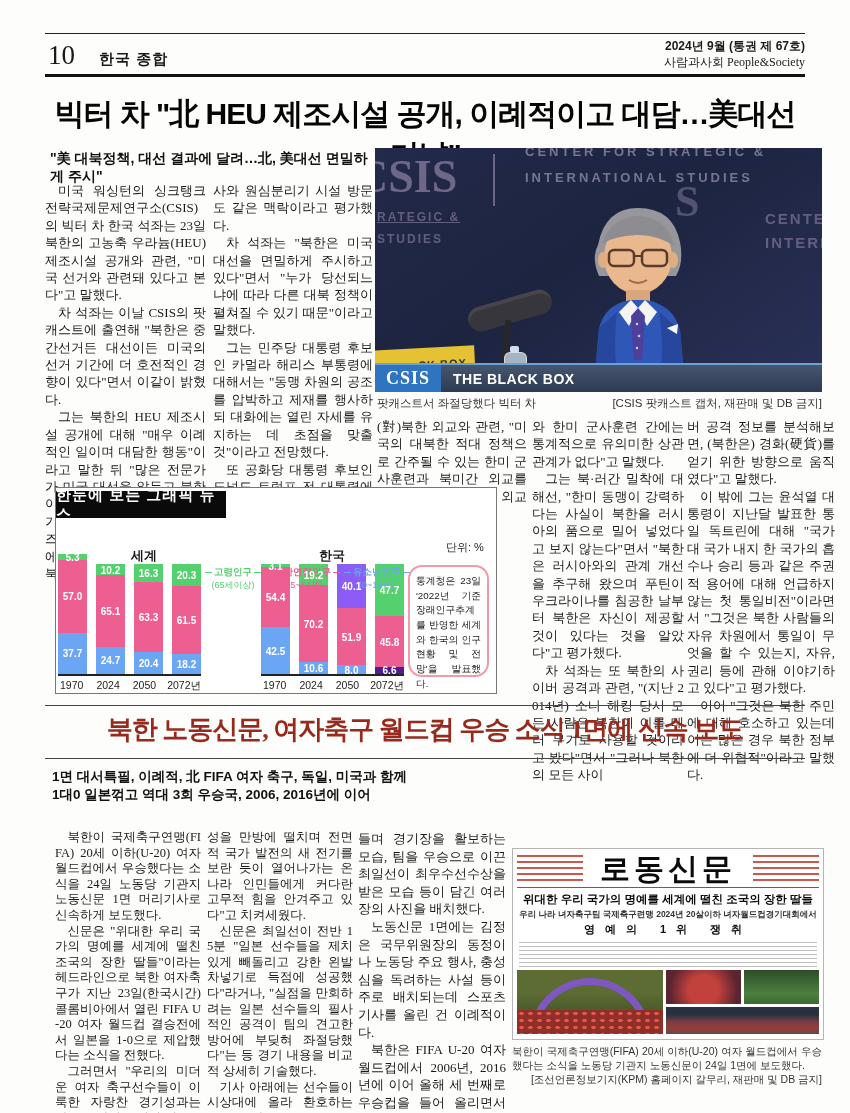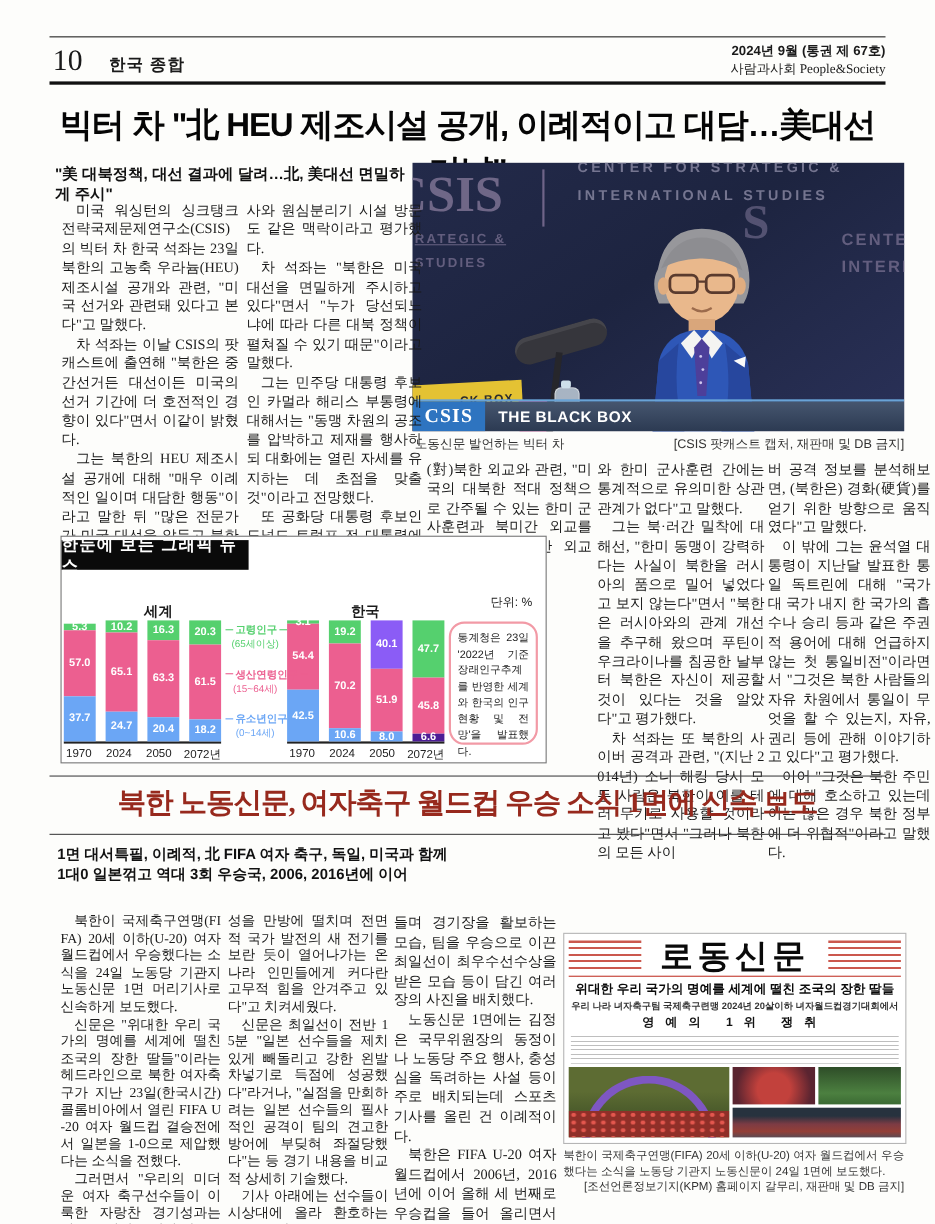--- a/index.html
+++ b/index.html
@@ -14,21 +14,21 @@
   .section{font:700 15px "Liberation Sans",sans-serif;letter-spacing:1px;}
   .hdr-right{position:absolute;right:45px;top:38px;text-align:right;font:700 12px "Liberation Sans",sans-serif;line-height:16px;}
   .hdr-right .l2{font:400 12px "Liberation Serif",serif;}
 
   
   .headline1{position:absolute;left:45px;top:94px;width:760px;text-align:center;
              font:800 30px "Liberation Sans",sans-serif;letter-spacing:-1px;color:#050505;}
   .subhead1{position:absolute;left:50px;top:150px;width:330px;
             font:700 14px "Liberation Sans",sans-serif;color:#111;}
 
-  .a1col{position:absolute;font-size:13px;line-height:17.4px;text-align:justify;word-break:break-all;margin-left:11px;}
+  .a1col{position:absolute;font-size:13px;line-height:17.4px;text-align:justify;word-break:break-all;}
   .a1col p{margin:0;}
   .a1col p + p{text-indent:1em;}
   p.first-par{text-indent:1em;}
 
   
   .photo1{position:absolute;left:375px;top:148px;width:447px;height:244px;overflow:hidden;
           background:linear-gradient(145deg,#232a4a 0%,#1d2440 45%,#2a3158 100%);}
   .bk-csis{position:absolute;left:-20px;top:2px;font:700 46px "Liberation Serif",serif;color:#7d7293;opacity:.85;}
   .bk-bar{position:absolute;left:118px;top:6px;width:2px;height:52px;background:#6f6488;}
   .bk-line{position:absolute;font:700 13px "Liberation Sans",sans-serif;letter-spacing:3px;color:#8b8aa4;opacity:.8;}
@@ -58,21 +58,21 @@
           font:800 15.5px "Liberation Sans",sans-serif;color:#111;}
   .gunit{position:absolute;left:390px;top:52px;font:400 11px "Liberation Sans",sans-serif;color:#222;}
   .ggroup-label{position:absolute;top:59px;width:60px;text-align:center;font:700 13px "Liberation Sans",sans-serif;}
   .chart-group{position:absolute;top:76px;width:143px;height:110px;display:flex;gap:9px;align-items:flex-end;border-bottom:2px solid #222;}
   .bar{flex:1;display:flex;flex-direction:column;}
   .seg{position:relative;width:100%;}
   .seglab{position:absolute;left:-4px;right:-4px;top:50%;transform:translateY(-50%);text-align:center;
           font:700 10px "Liberation Sans",sans-serif;color:#fff;z-index:2;}
   .xrow{position:absolute;top:191px;width:143px;display:flex;gap:9px;}
   .xrow div{flex:1;text-align:center;font:400 10.5px "Liberation Sans",sans-serif;white-space:nowrap;color:#222;}
-  .legend{position:absolute;left:147px;top:78px;width:58px;height:107px;display:flex;flex-direction:column;justify-content:space-between;text-align:center;}
+  .legend{position:absolute;left:147px;top:78px;width:58px;height:107px;display:flex;flex-direction:row;justify-content:space-between;text-align:center;}
   .leg-name{display:block;font:700 9.5px "Liberation Sans",sans-serif;white-space:nowrap;}
   .leg-name:before,.leg-name:after{content:"";display:inline-block;width:7px;height:1px;background:currentColor;vertical-align:middle;margin:0 2px;}
   .leg-range{display:block;font:400 9px "Liberation Sans",sans-serif;}
   .gnote{position:absolute;left:352px;top:77px;width:81px;height:112px;border:2px solid #f29aa6;border-radius:14px;
          padding:7px 6px;box-sizing:border-box;font:400 9.8px "Liberation Sans",sans-serif;line-height:1.5;color:#222;text-align:justify;word-break:break-all;}
 
   
   .rule-a2{position:absolute;left:45px;width:760px;height:1px;background:#444;}
   .headline2{position:absolute;left:45px;top:712px;width:760px;text-align:center;
              font:700 26px "Liberation Serif",serif;color:#97291d;letter-spacing:-1px;}
@@ -172,21 +172,21 @@
     <div class="plate">CK BOX</div>
     <div class="cup"></div>
     <div class="bottle"></div>
 
     <div class="photo1-banner">
       <span class="banner-csis">CSIS</span>
       <span class="banner-title">THE BLACK BOX</span>
     </div>
   </div>
   <div class="caption1">
-    <span>노동신문 발언하는 빅터 차</span>
+    <span>팟캐스트서 좌절당했다 빅터 차</span>
     <span>[CSIS 팟캐스트 캡처, 재판매 및 DB 금지]</span>
   </div>
 
   <div class="a1col" style="left:45px;top:182px;width:161px;">
     <p class="first-par">미국 워싱턴의 싱크탱크 전략국제문제연구소(CSIS)의 빅터 차 한국 석좌는 23일 북한의 고농축 우라늄(HEU) 제조시설 공개와 관련, "미국 선거와 관련돼 있다고 본다"고 말했다.</p>
     <p>차 석좌는 이날 CSIS의 팟캐스트에 출연해 "북한은 중간선거든 대선이든 미국의 선거 기간에 더 호전적인 경향이 있다"면서 이같이 밝혔다.</p>
     <p>그는 북한의 HEU 제조시설 공개에 대해 "매우 이례적인 일이며 대담한 행동"이라고 말한 뒤 "많은 전문가가 미국 대선을 앞두고 북한이 힘을 과시하고 관심을 끌기 위해 '10월 서프라이즈'(깜짝 도발)를 할 가능성에 대해 언급하고 있다"면서 북한의 미사일 시험 발</p>
   </div>
   <div class="a1col" style="left:213px;top:182px;width:160px;">
     <p>사와 원심분리기 시설 방문도 같은 맥락이라고 평가했다.</p>
@@ -212,21 +212,21 @@
   <div class="gbox">
     <div class="gkicker">한눈에 보는 그래픽 뉴스</div>
     <div class="gunit">단위: %</div>
     <div class="ggroup-label" style="left:58px;">세계</div>
     <div class="ggroup-label" style="left:246px;">한국</div>
     <div class="chart-group" style="left:2px;">
         <div class="bar">
           <div class="seg" style="height: 5.83px; background: rgb(85, 208, 110);">
             <span class="seglab">5.3</span>
           </div>
-          <div class="seg" style="height: 60px; background: rgb(236, 95, 144);">
+          <div class="seg" style="height: 73px; background: rgb(236, 95, 144);">
             <span class="seglab">57.0</span>
           </div>
           <div class="seg" style="height: 41.47px; background: rgb(107, 166, 245);">
             <span class="seglab">37.7</span>
           </div>
         </div>
         <div class="bar">
           <div class="seg" style="height: 11.22px; background: rgb(85, 208, 110);">
             <span class="seglab">10.2</span>
           </div>

